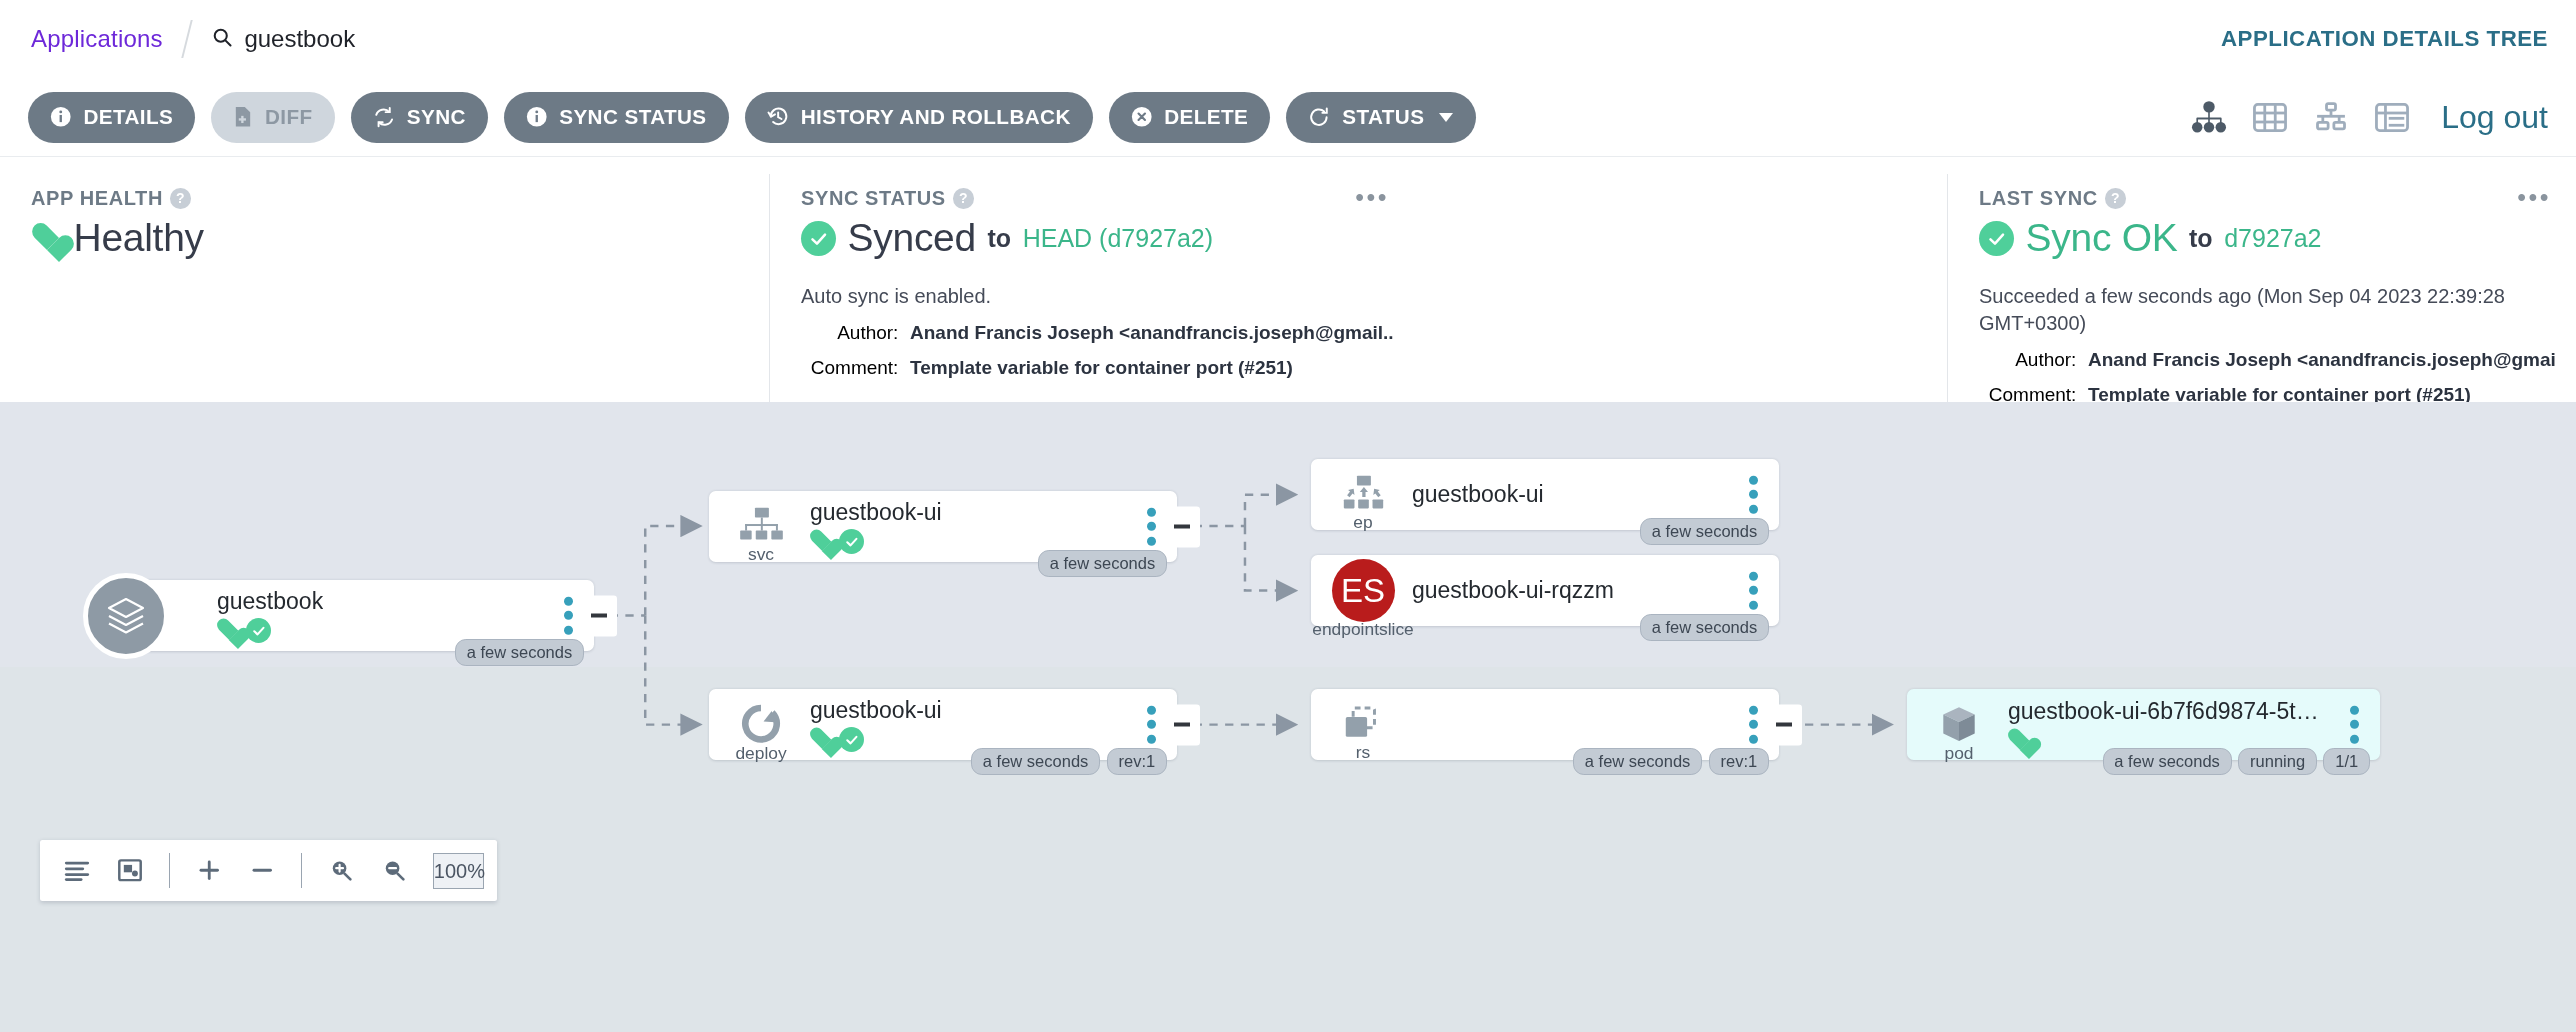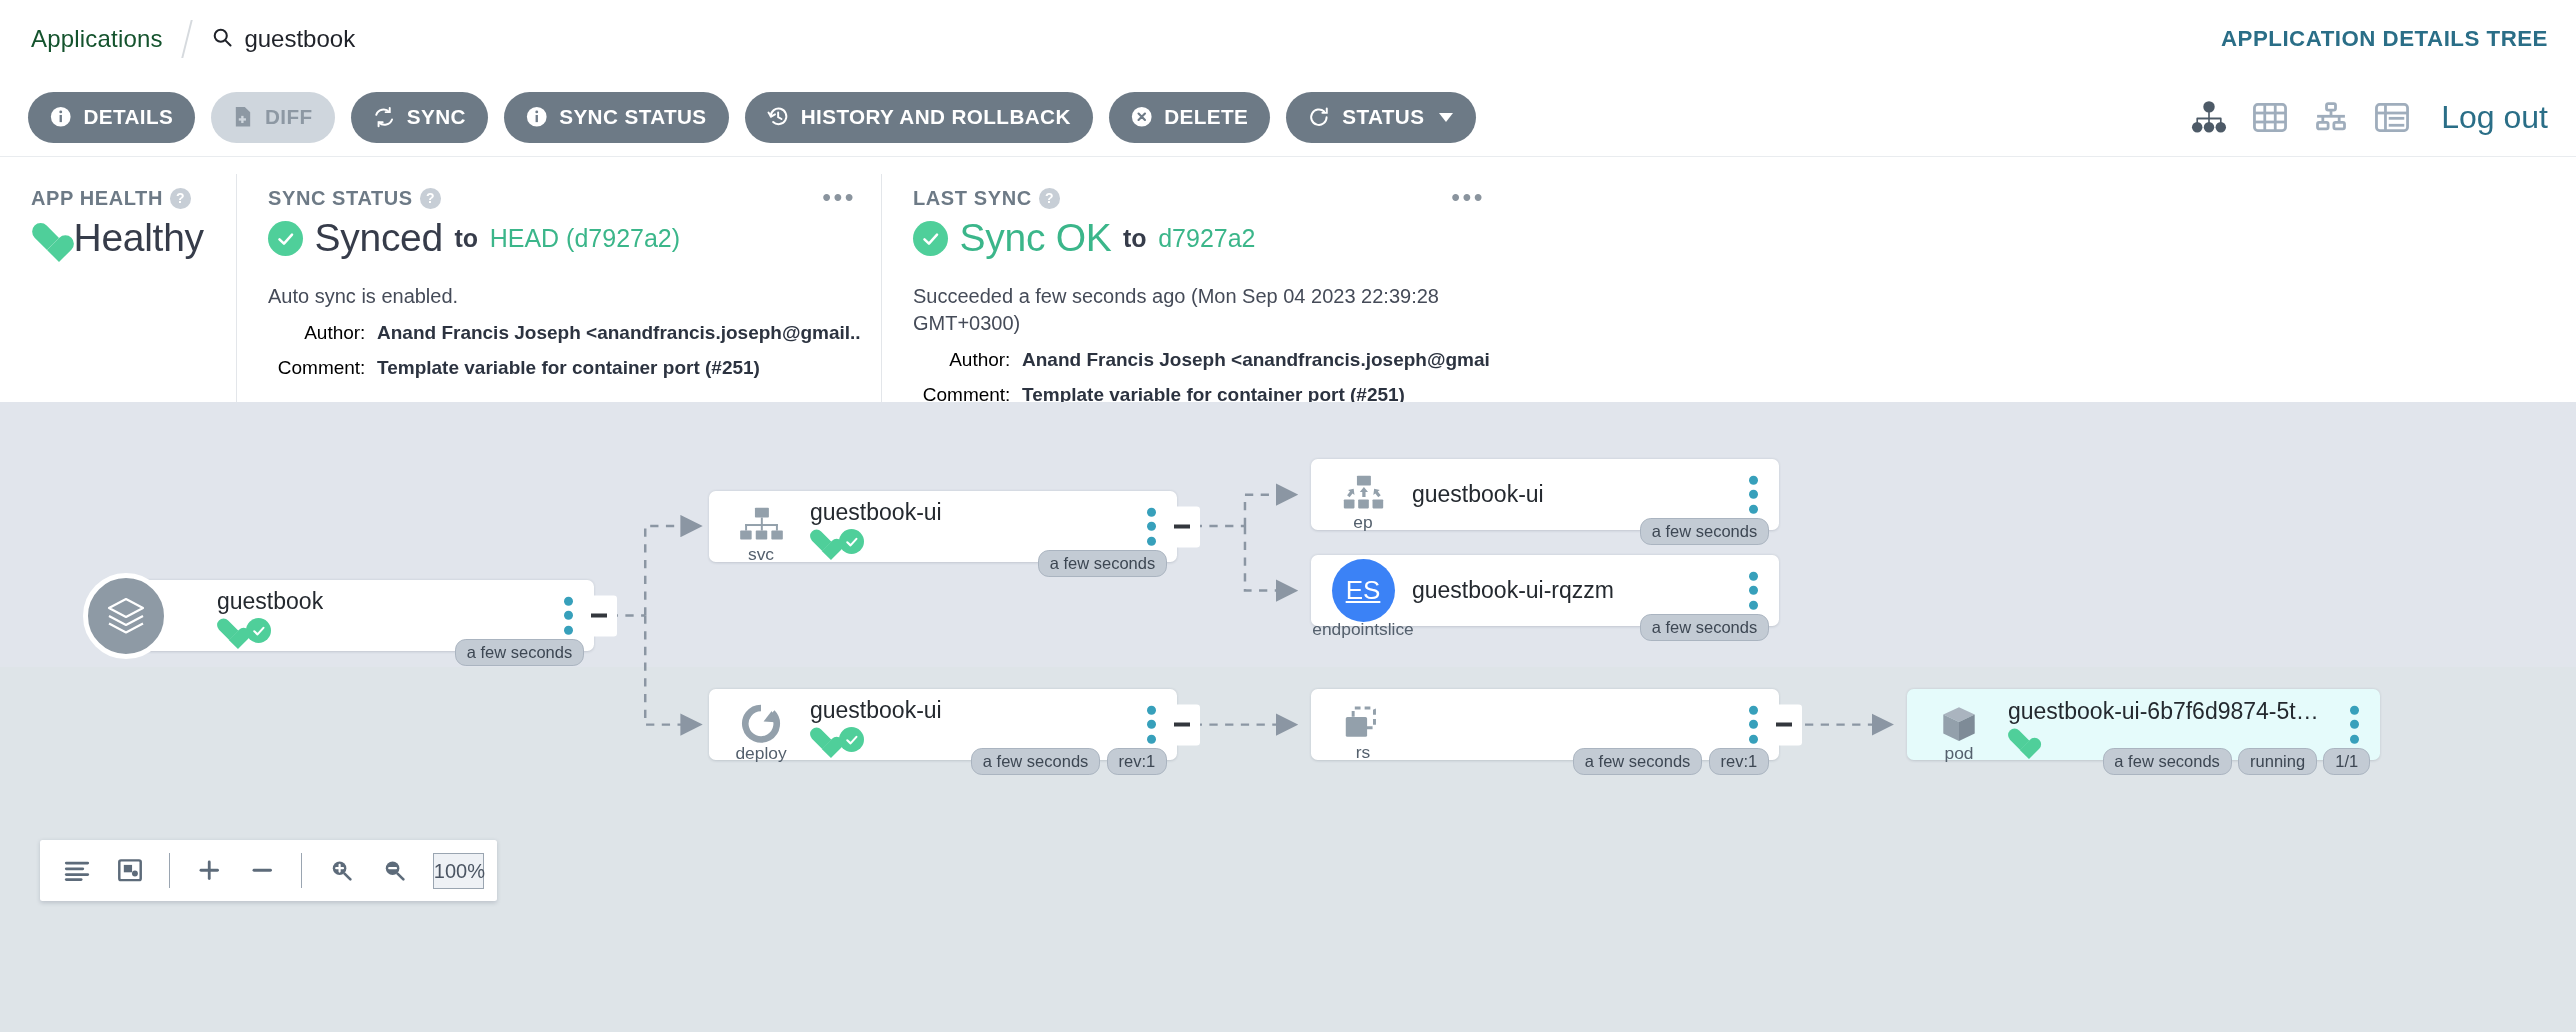--- a/index.html
+++ b/index.html
@@ -11,21 +11,21 @@
   }
 
   
   .topbar {
     height: 78px; width: 100%;
     display: flex; align-items: center;
     padding: 0 28px 0 31px;
     background: #fff;
     position: relative;
   }
-  .crumb-link { color: #14532d; font-size: 24px; letter-spacing: 0.2px; }
+  .crumb-link { color: #6d28d9; font-size: 24px; letter-spacing: 0.2px; }
   .crumb-sep {
     display: inline-block; width: 1.7px; height: 38px;
     background: #d6dade; margin: 0 23px; transform: skewX(-14deg);
   }
   .crumb-search { display: flex; align-items: center; gap: 11.6px; }
   .crumb-search .glyph { color: #1f2229; }
   .crumb-current { font-size: 24px; color: #1f2229; }
   .details-tree-link {
     margin-left: auto; color: #2a6e87; font-size: 22.3px;
     font-weight: 700; letter-spacing: 0.5px;
@@ -56,21 +56,21 @@
     border-left: 7.4px solid transparent; border-right: 7.4px solid transparent;
     border-top: 9px solid currentColor;
   }
   .tb-right { margin-left: auto; display: flex; align-items: center; gap: 25px; }
   .viewicon { cursor: pointer; display: flex; align-items: center; }
   .logout { color: #2a6e87; font-size: 32px; margin-left: 6.6px; }
 
   
   .summary {
     display: flex; width: 100%; height: 245px;
-    background: #fff; padding: 16.5px 0 0 0;
+    background: #fff; padding: 16.5px 0 0 0; justify-content: space-between;
   }
   .panel { padding: 13.2px 21.5px 0 31px; position: relative; }
   .panel.sep { border-left: 0.8px solid #e3e6ea; }
   .panel.health { width: 236px; }
   .panel.sync   { width: 645px; }
   .panel.last   { width: 629px; }
   .panel-title {
     font-size: 20px; font-weight: 700; color: #6d7a86;
     letter-spacing: 0.6px; display: flex; align-items: center; gap: 7.4px;
     margin-bottom: 6.6px;
@@ -182,22 +182,22 @@
   }
   .collapse-tab em { display: block; width: 16.5px; height: 3.3px; background: #33373d; }
   .pills {
     position: absolute; right: 10px; bottom: -15px; display: flex; gap: 6.6px; z-index: 4; margin-left: 38px;
   }
   .pill {
     background: #c3cbd4; color: #3d4753; border: 0.8px solid #aab4c0;
     border-radius: 10.8px; font-size: 16.5px; padding: 2.5px 10.8px 3.3px; white-space: nowrap;
   }
   .avatar-circle {
-    width: 63px; height: 63px; border-radius: 50%; background: #3b82f6;
-    color: #fff; font-size: 26px; display: flex; align-items: center; justify-content: center; text-decoration: underline;
+    width: 63px; height: 63px; border-radius: 50%; background: #b91c1c;
+    color: #fff; font-size: 33px; display: flex; align-items: center; justify-content: center;
   }
   .root-circle {
     position: absolute; left: -43px; top: 50%; transform: translateY(-50%);
     width: 86px; height: 86px; border-radius: 50%;
     background: #8e9aa5; border: 5.8px solid #fff;
     display: flex; align-items: center; justify-content: center; z-index: 4;
   }
 </style>
 </head>
 <body>

